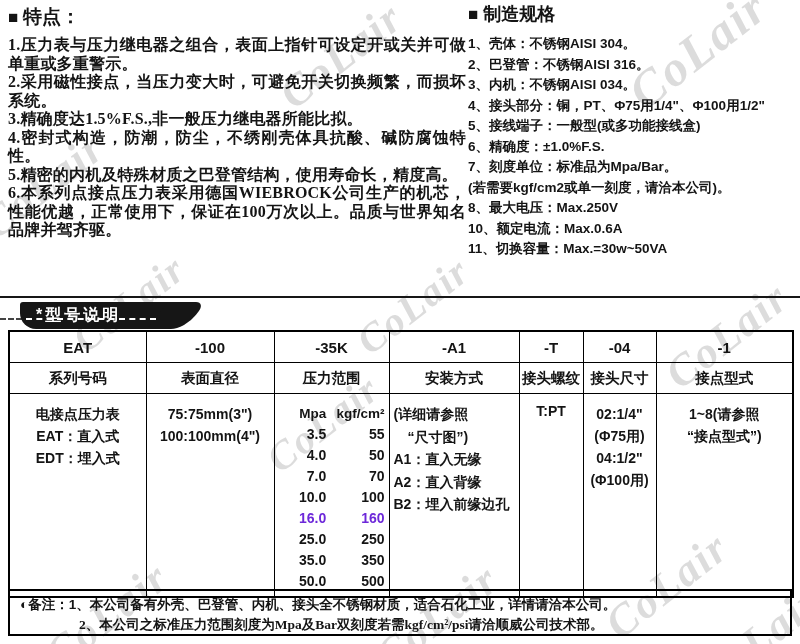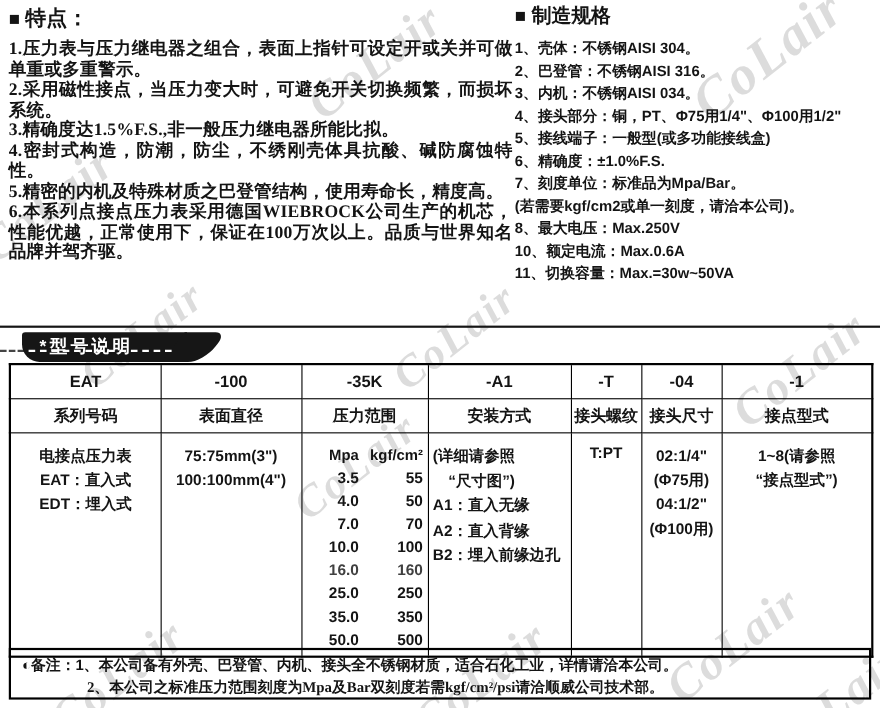--- a/index.html
+++ b/index.html
@@ -36,21 +36,21 @@
   tr.codes td{height:28px;text-align:center;font-weight:bold;font-size:15px;}
   tr.heads td{height:28px;text-align:center;font-weight:bold;font-size:14.5px;}
   tr.tbody td{height:193px;vertical-align:top;padding:9px 4px 0 4px;font-weight:bold;font-size:14px;}
   .cell-center{text-align:center;}
   .lines{line-height:22px;}
   .inline-left{display:inline-block;text-align:center;}
   .mount{padding-left:6px;line-height:22.5px;text-align:left;}
   .mount .ind{padding-left:14px;}
   .press{display:grid;grid-template-columns:45% 55%;line-height:21px;font-size:14px;text-align:right;}
   .press .hdr{font-size:13.5px;}
-  .muted{color:#404040;}
+  .muted{color:#6d28d9;}
   
   .notes{position:absolute;left:8px;top:589px;width:784px;height:47px;border:2px solid #000;
        box-sizing:border-box;padding:4px 0 0 10px;font-weight:bold;font-size:13.5px;
        line-height:20px;z-index:1;background:rgba(255,255,255,0.0);}
   .note2{padding-left:59px;font-family:Liberation Serif, serif;}
 </style>
 </head>
 <body>
 
 <div class="page">

